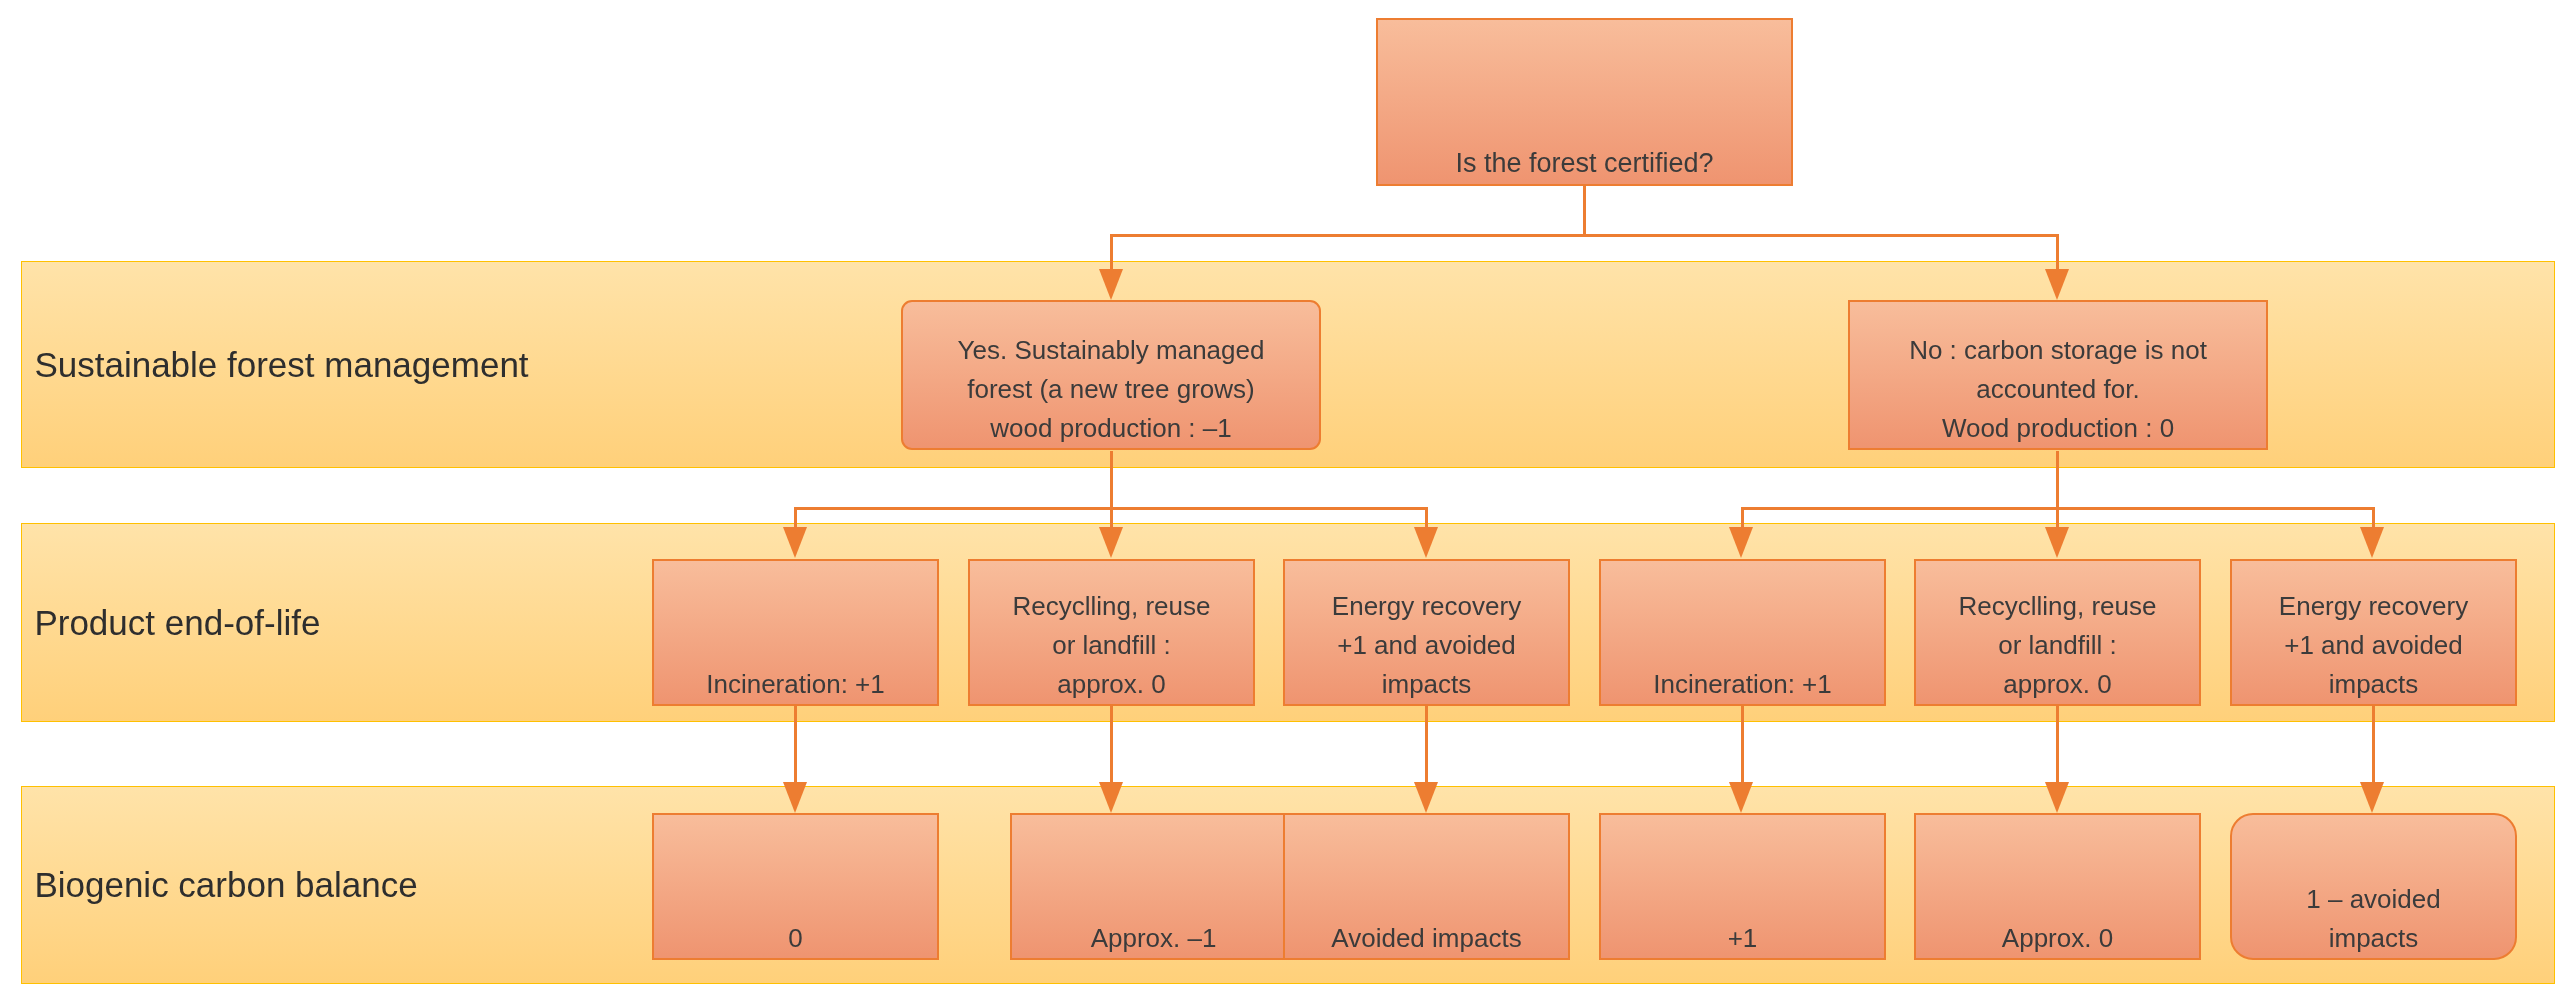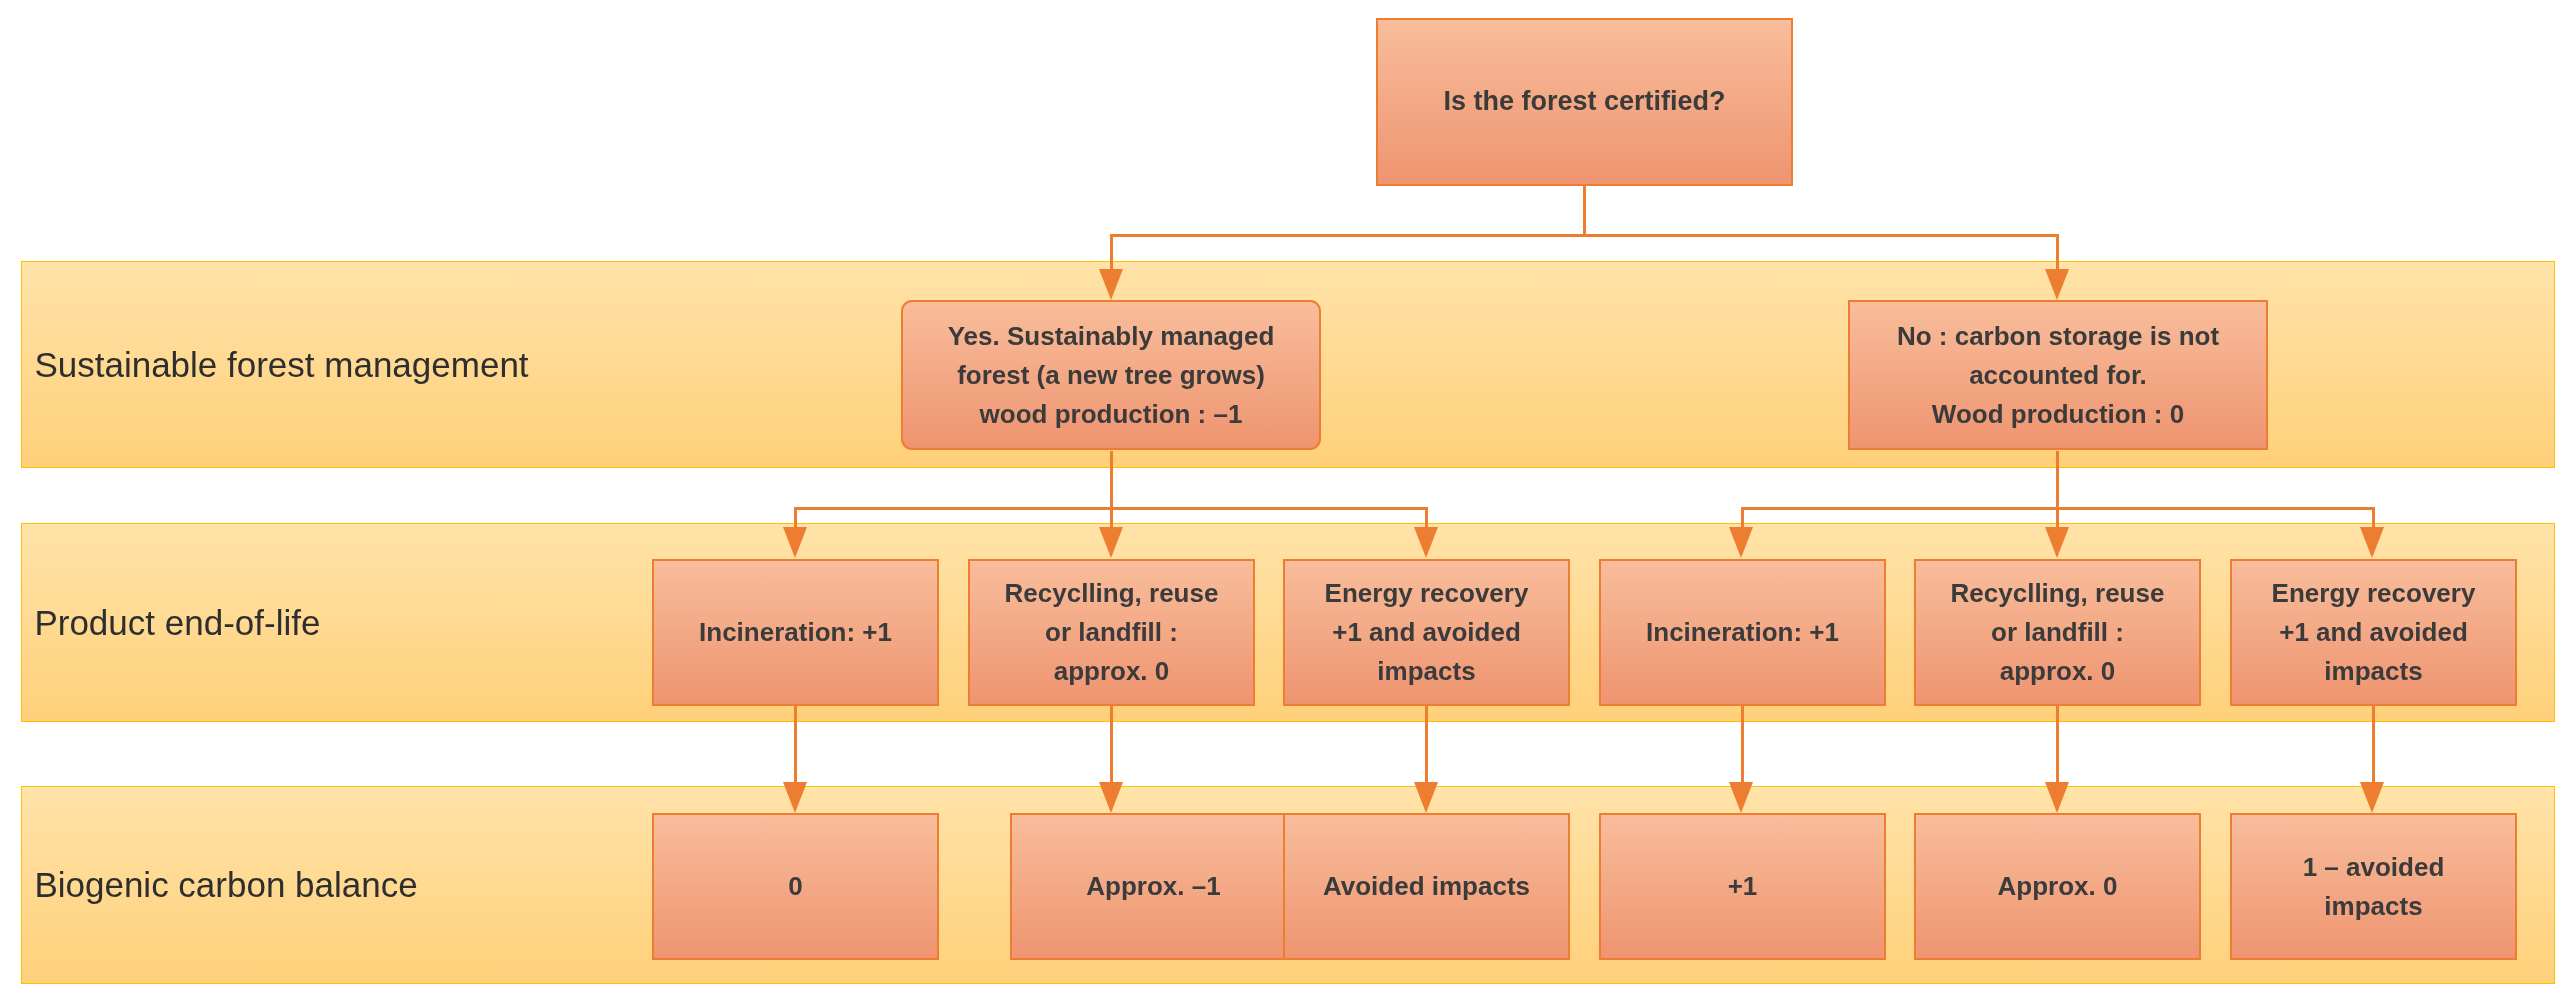--- a/index.html
+++ b/index.html
@@ -34,25 +34,24 @@
     color: #2e2e2e;
     white-space: nowrap;
   }
   
   .node {
     position: absolute;
     border: 2.5px solid var(--box_border, #ED7D31);
     background: linear-gradient(180deg, var(--box_fill_top, #F8BD9B) 0%, var(--box_fill_bottom, #EF9470) 100%);
     box-sizing: border-box;
     display: flex;
-    align-items: center;
+    align-items: flex-end;
     justify-content: center;
     text-align: center;
     z-index: 3;
-    font-weight: bold;
   }
   .node-text {
     font-size: 26px;
     line-height: 1.5;
     white-space: pre-line;
     padding: 0 6.3px;
   }
   .root .node-text { font-size: 27px; }
   
   .vline {
@@ -180,19 +179,19 @@
   </div>
   <div class="node" style="left:1283px; top:813px; width:287px; height:147px;">
     <div class="node-text">Avoided impacts</div>
   </div>
   <div class="node" style="left:1599px; top:813px; width:287px; height:147px;">
     <div class="node-text">+1</div>
   </div>
   <div class="node" style="left:1914px; top:813px; width:287px; height:147px;">
     <div class="node-text">Approx. 0</div>
   </div>
-  <div class="node" style="left:2230px; top:813px; width:287px; height:147px;">
+  <div class="node" style="left:2230px; top:813px; width:287px; height:147px;border-radius:23px;">
     <div class="node-text">1 – avoided
 impacts</div>
   </div>
 
 </div>
 
 
 </body></html>

